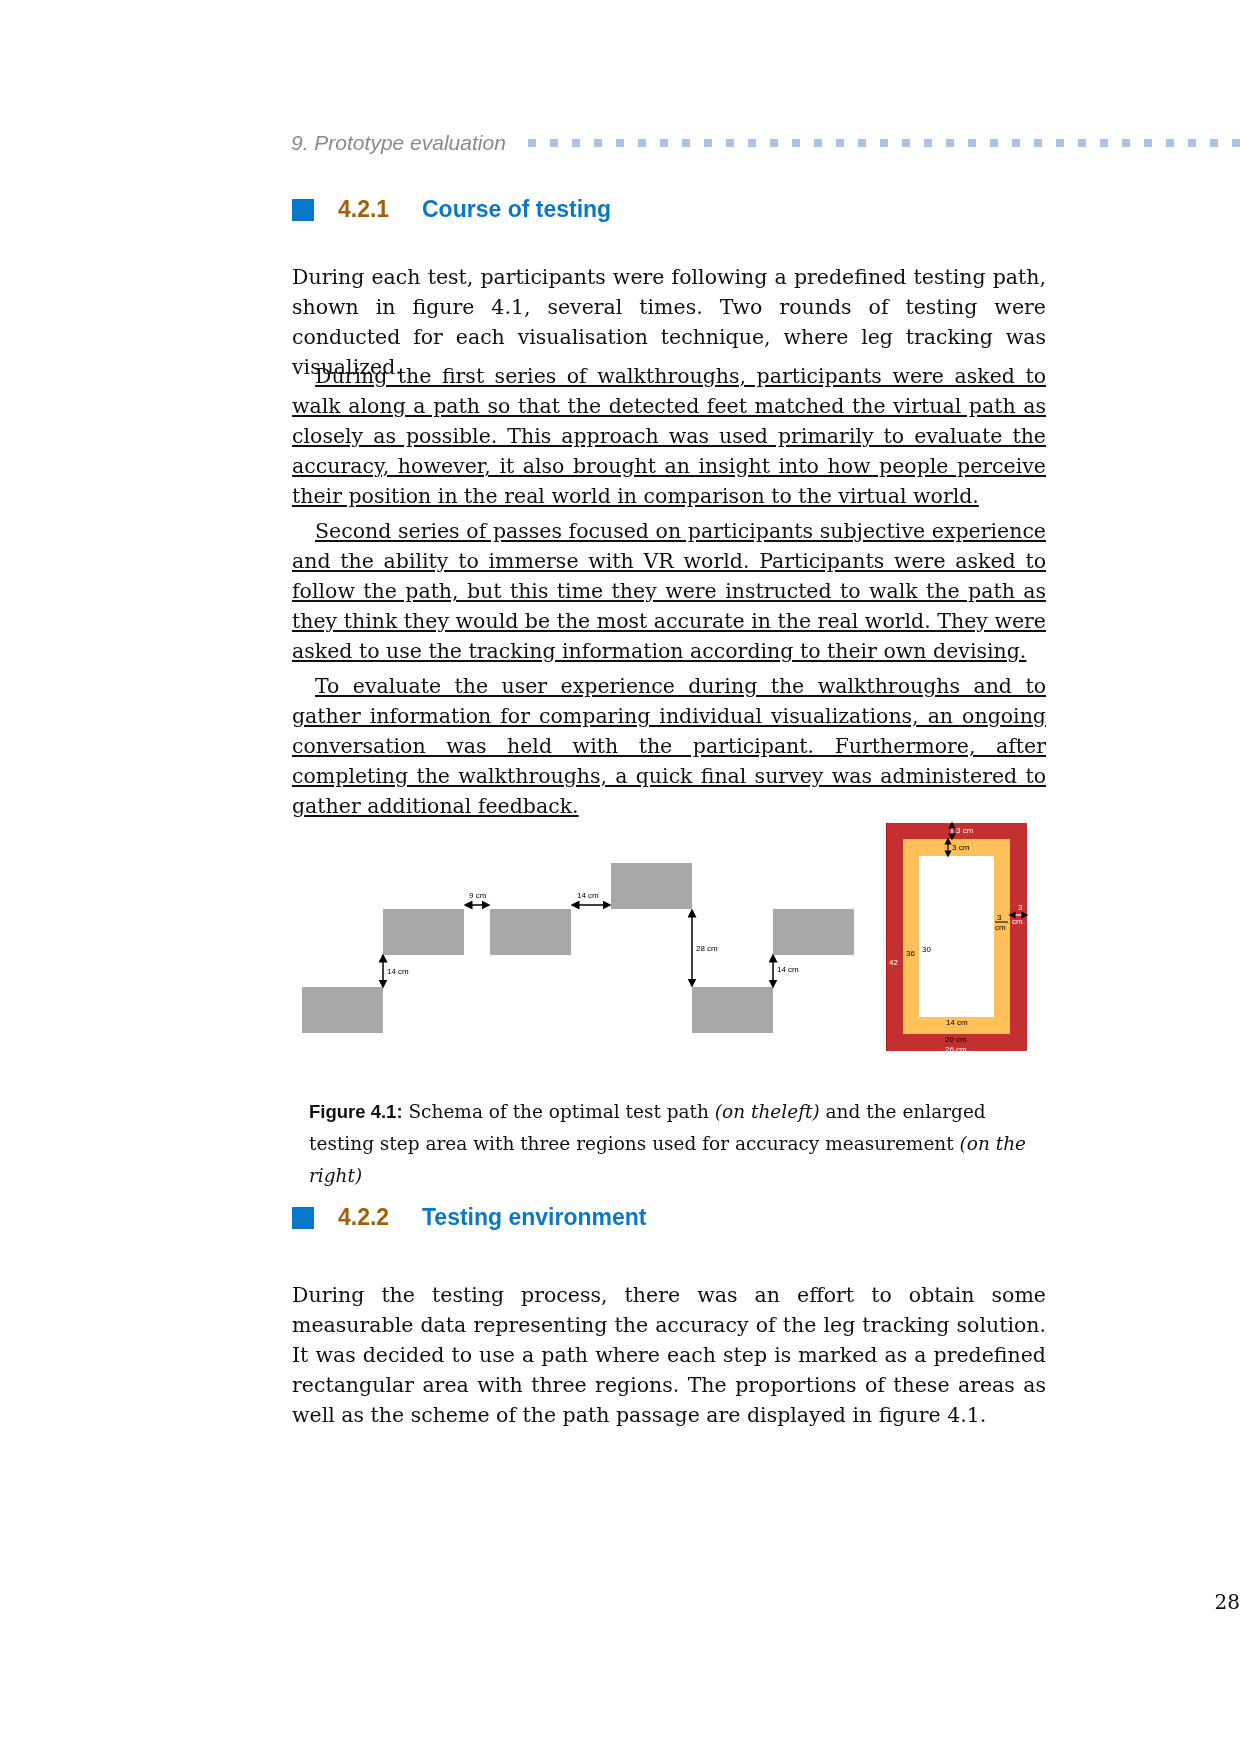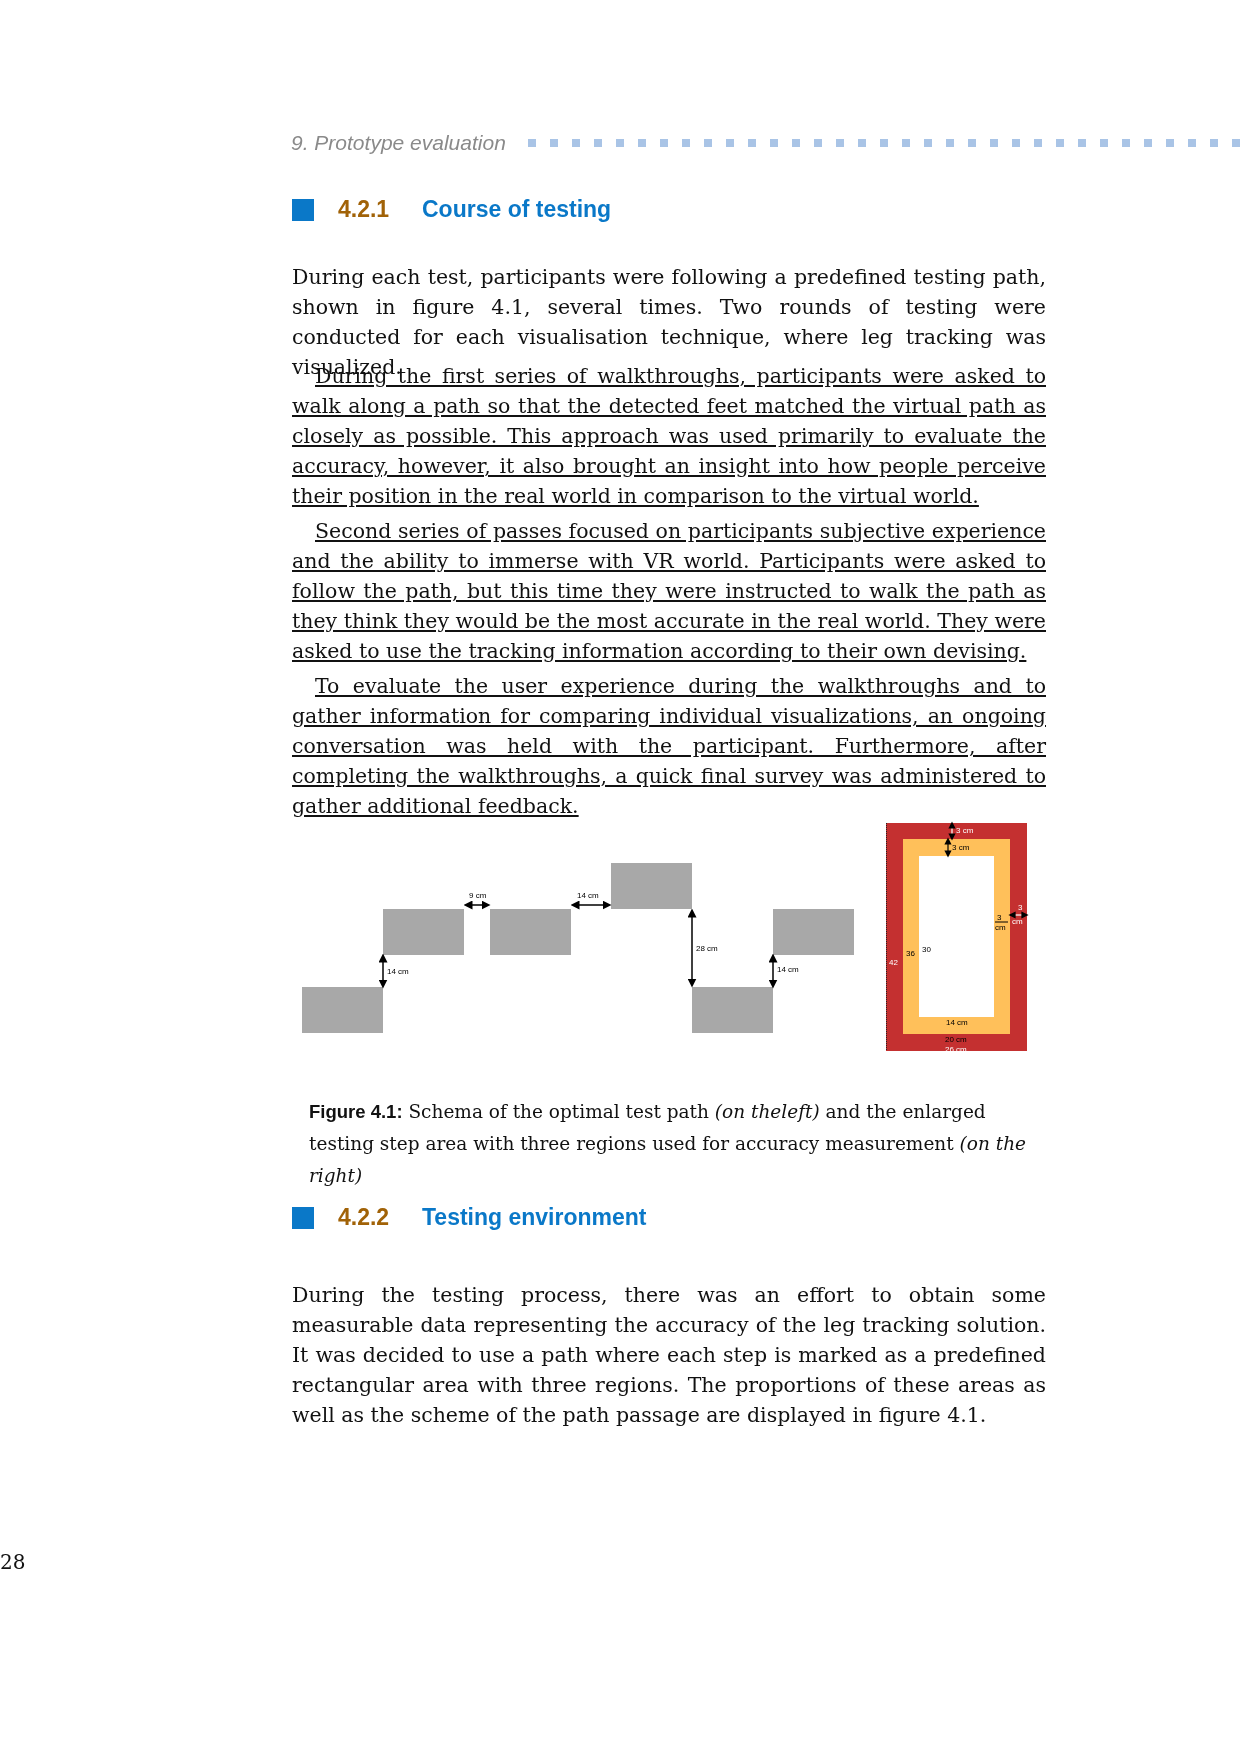--- a/index.html
+++ b/index.html
@@ -17,21 +17,21 @@
   .section-head .num { color: #a16207; width: 84px; }
   .section-head .title { color: #0a78c8; }
   .para { position: absolute; left: 292px; width: 754px; font-size: 20.5px; line-height: 30px;
           text-align: justify; margin: 0; }
   .para.indent { text-indent: 23px; text-decoration: underline; }
   .figure { position: absolute; left: 292px; top: 820px; width: 754px; height: 250px; }
   .figure svg { position: absolute; left: 0; top: 0; }
   .caption { position: absolute; left: 309px; top: 1096px; width: 720px; font-size: 18.5px;
              line-height: 32px; margin: 0; }
   .caption .lab { font-family: "Liberation Sans", sans-serif; font-weight: bold; }
-  .page-number { position: absolute; left: 0; width: 1240px; top: 1550px; text-align: left;
+  .page-number { position: absolute; left: 0; width: 1240px; top: 1590px; text-align: right;
                  font-size: 20px; }
 </style>
 </head>
 <body>
 
 <div class="running-head">
   <span class="rh-text">9. Prototype evaluation</span>
   <span class="dots"></span>
 </div>
 

